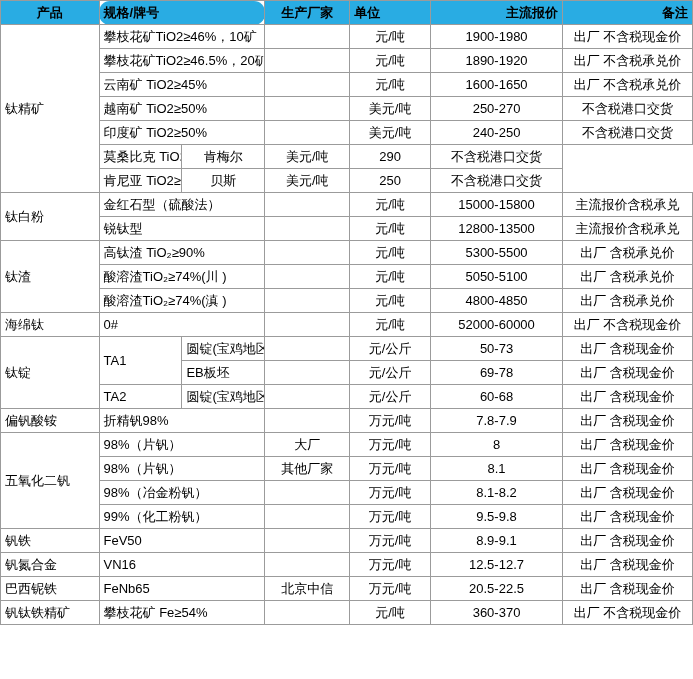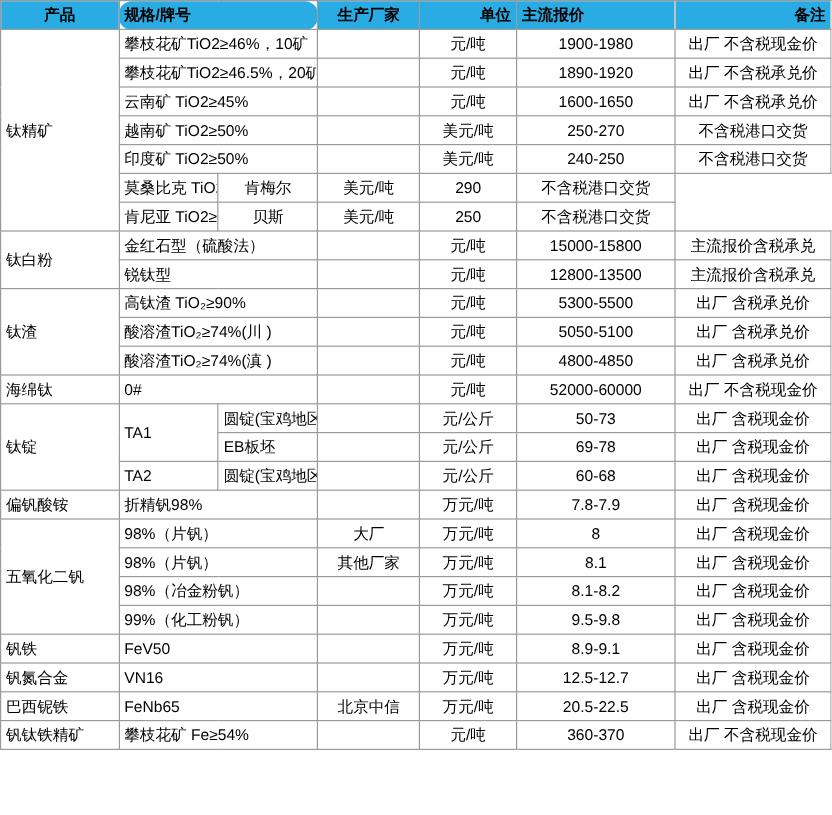--- a/index.html
+++ b/index.html
@@ -39,22 +39,22 @@
     color: #ffffff;
     font-weight: bold;
     text-align: center;
     font-size: 14px;
     height: 27px;
   }
   .c-prod  { width: 88px;  text-align: center; }
   .c-spec  { width: 148px; text-align: left; border-radius: 11px; }
   .c-spec2 { width: 74px;  text-align: left; }
   .c-mfr   { width: 76px;  text-align: center; }
-  .c-unit  { width: 72px;  text-align: right; }
-  .c-price { width: 118px; text-align: left; }
+  .c-unit  { width: 72px;  text-align: left; }
+  .c-price { width: 118px; text-align: right; }
   .c-note  { width: 116px; text-align: right; }
 
   td.prodcell {
     text-align: left;
     font-size: 13.5px;
   }
   td.speccell { text-align: left; }
   td.unitcell, td.pricecell, td.notecell, td.mfrcell { text-align: center; }
   td.notecell { font-size: 12.5px; }
   td.pricecell { font-size: 13px; }

